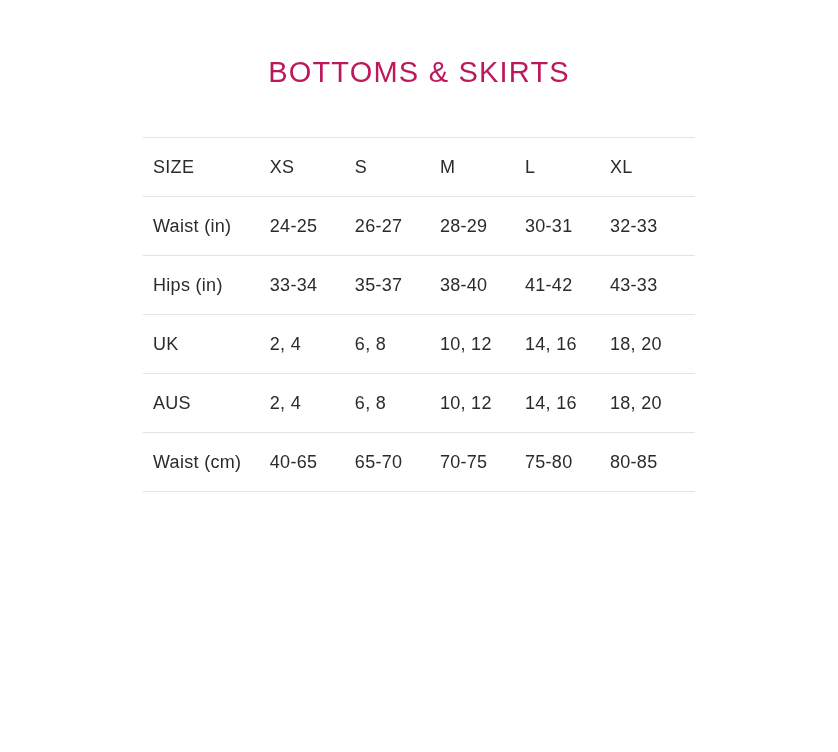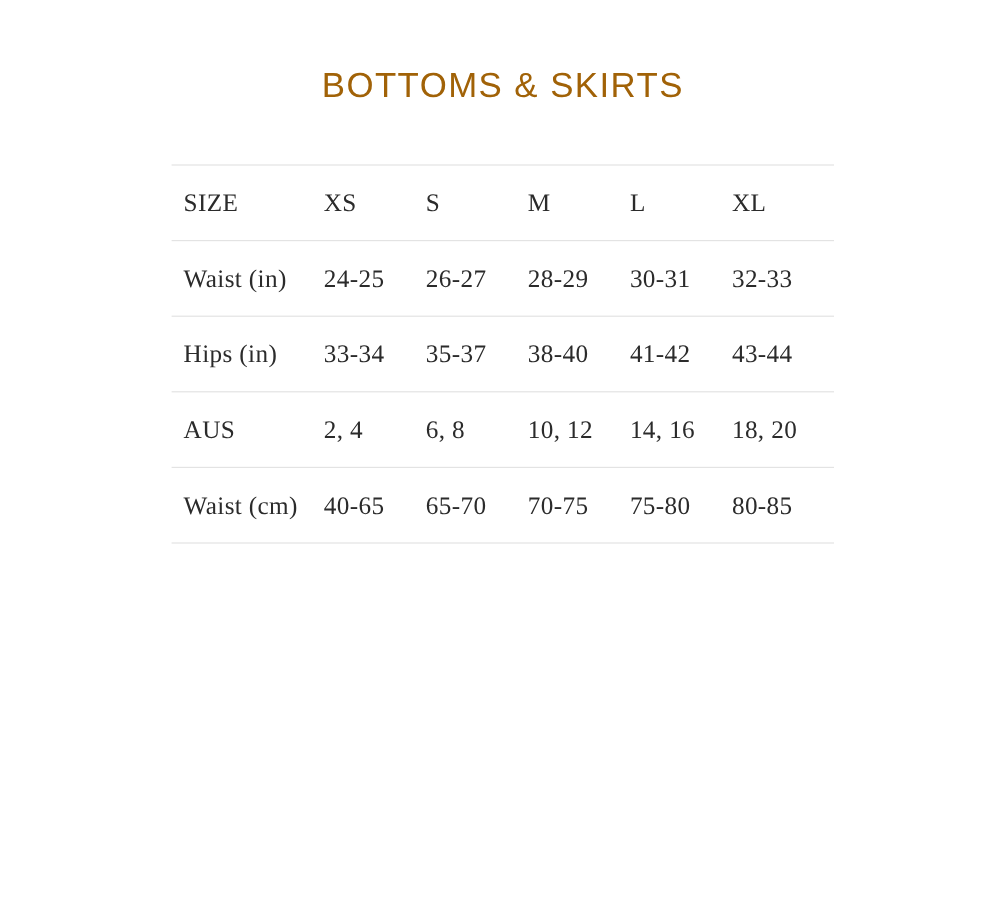--- a/index.html
+++ b/index.html
@@ -20,33 +20,32 @@
     box-sizing: border-box;
     display: flex;
     flex-direction: column;
     align-items: center;
     padding-top: 56px;
   }
   .title {
     font-size: 29px;
     letter-spacing: 1.2px;
     font-weight: 400;
-    color: #a16207;
+    color: #be185d;
     text-align: center;
     margin: 0 0 48px 0;
   }
   .table-wrap {
     width: 552px;
   }
   table.size-chart {
     width: 100%;
     border-collapse: collapse;
-    font-size: 21px;
+    font-size: 18px;
     color: #2b2b2b;
-    font-family: Liberation Serif, serif;
   }
   table.size-chart tr {
     border-bottom: 1px solid #e3e3e3;
   }
   table.size-chart tr:first-child {
     border-top: 1px solid #e3e3e3;
   }
   table.size-chart th,
   table.size-chart td {
     text-align: left;
@@ -95,21 +94,29 @@
           <td class="val-col">28-29</td>
           <td class="val-col">30-31</td>
           <td class="val-col">32-33</td>
         </tr>
         <tr>
           <td class="label-col">Hips (in)</td>
           <td class="val-col">33-34</td>
           <td class="val-col">35-37</td>
           <td class="val-col">38-40</td>
           <td class="val-col">41-42</td>
-          <td class="val-col">43-44</td>
+          <td class="val-col">43-33</td>
+        </tr>
+        <tr>
+          <td class="label-col">UK</td>
+          <td class="val-col">2, 4</td>
+          <td class="val-col">6, 8</td>
+          <td class="val-col">10, 12</td>
+          <td class="val-col">14, 16</td>
+          <td class="val-col">18, 20</td>
         </tr>
         <tr>
           <td class="label-col">AUS</td>
           <td class="val-col">2, 4</td>
           <td class="val-col">6, 8</td>
           <td class="val-col">10, 12</td>
           <td class="val-col">14, 16</td>
           <td class="val-col">18, 20</td>
         </tr>
         <tr>

